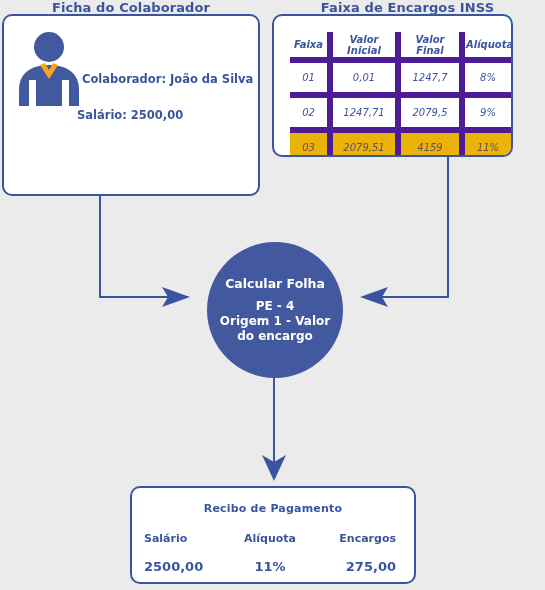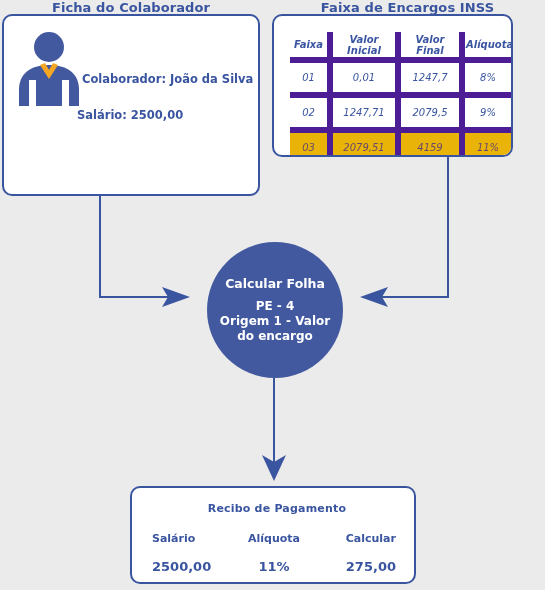--- a/index.html
+++ b/index.html
@@ -118,21 +118,21 @@
   }
   #calc-node .t2 {
     font-weight: bold;
     font-size: 12px;
     line-height: 1.25;
   }
 
   
   #receipt-card {
     left: 130px; top: 486px;
-    width: 286px; height: 98px; padding-left: 8px;
+    width: 286px; height: 98px;
   }
   #receipt-title {
     color: #3a55a0;
     font-weight: bold;
     font-size: 11px;
     text-align: center;
     margin-top: 14px;
     letter-spacing: .2px;
   }
   #receipt-grid {
@@ -260,19 +260,19 @@
     <div id="receipt-grid">
       <div class="col">
         <div class="hd">Salário</div>
         <div class="vl">2500,00</div>
       </div>
       <div class="col mid">
         <div class="hd">Alíquota</div>
         <div class="vl">11%</div>
       </div>
       <div class="col right">
-        <div class="hd">Calcular</div>
+        <div class="hd">Encargos</div>
         <div class="vl">275,00</div>
       </div>
     </div>
   </div>
 
 </div>
 
 </body></html>

